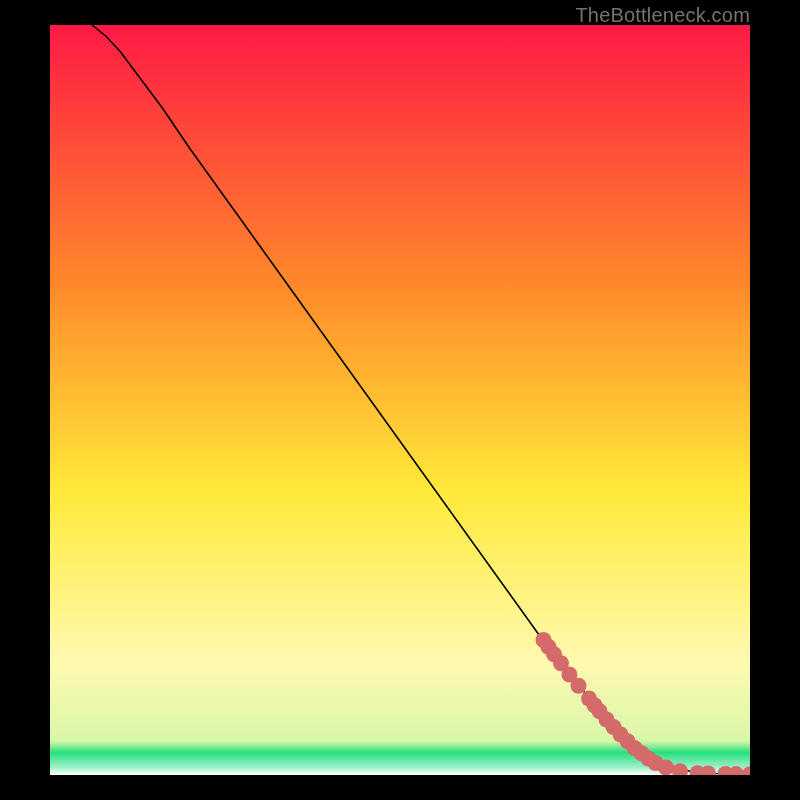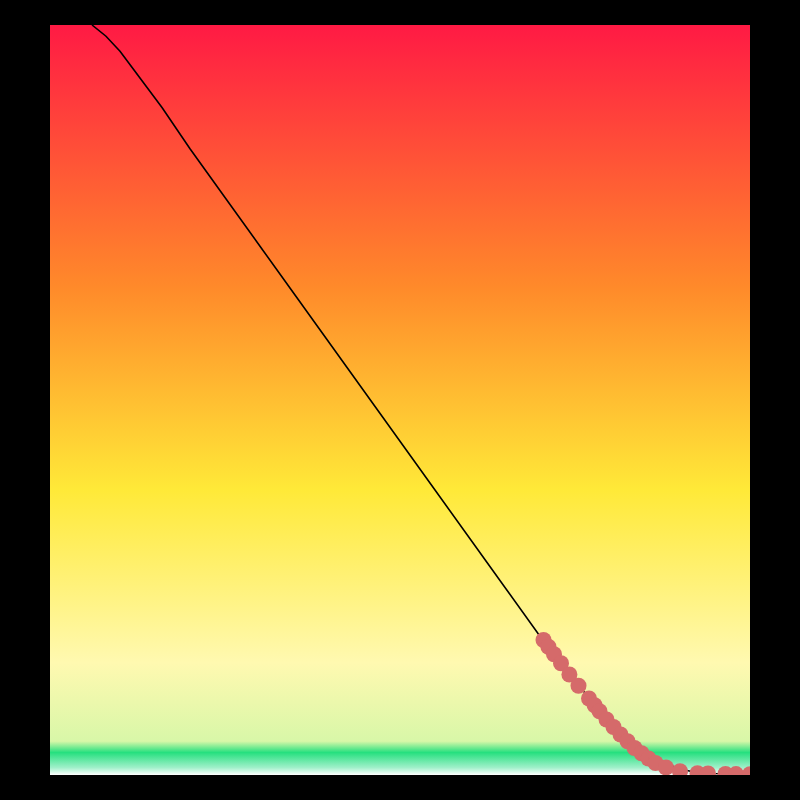--- a/index.html
+++ b/index.html
@@ -41,20 +41,21 @@
     font-size: 20px;
     font-weight: 500;
     letter-spacing: 0.2px;
   }
 </style>
 </head>
 <body>
 
 <div class="frame">
 
+  <div class="watermark">TheBottleneck.com</div>
 
   <div class="plot">
     <svg id="chart-svg" viewBox="0 0 700 750" preserveAspectRatio="none">
       <defs>
         <linearGradient id="bg-grad" x1="0" y1="0" x2="0" y2="1">
           <stop id="g0" offset="0%" stop-color="#ff1a44"></stop>
           <stop id="g1" offset="35%" stop-color="#ff8a2a"></stop>
           <stop id="g2" offset="62%" stop-color="#ffe938"></stop>
           <stop id="g3" offset="85%" stop-color="#fff9b0"></stop>
           <stop id="g4" offset="95.5%" stop-color="#d8f7a8"></stop>

